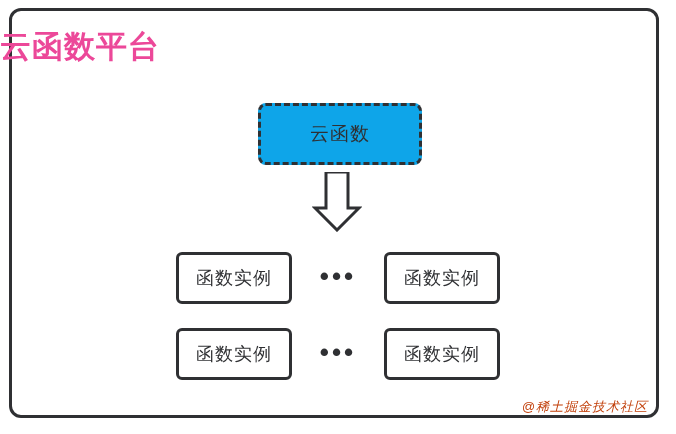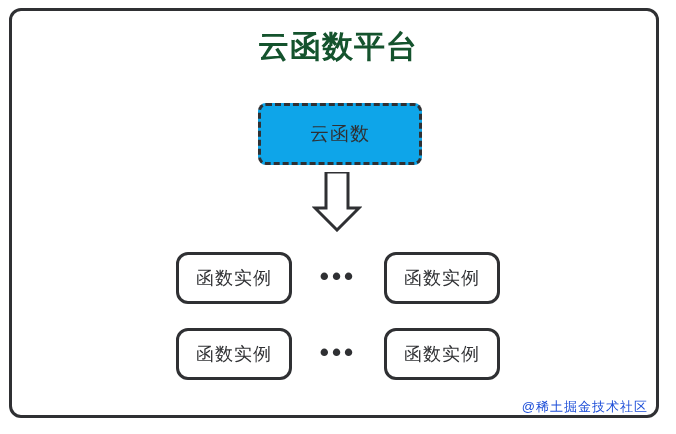--- a/index.html
+++ b/index.html
@@ -30,24 +30,24 @@
     border-radius: 12px;
     box-sizing: border-box;
     background: #ffffff;
   }
   
   .title {
     position: absolute;
     left: 0;
     top: 28px;
     width: 676px;
-    text-align: center;
+    text-align: left;
     font-size: 31px;
     font-weight: bold;
-    color: #14532d;
+    color: #ec4899;
     letter-spacing: 1px;
     line-height: 38px;
   }
   
   .dashed-box {
     position: absolute;
     left: 258px;
     top: 103px;
     width: 164px;
     height: 62px;
@@ -83,21 +83,21 @@
     justify-content: center;
   }
   .row-1 { top: 252px; }
   .row-2 { top: 328px; }
 
   .inst-box {
     width: 116px;
     height: 52px;
     box-sizing: border-box;
     border: 3px solid #2f3033;
-    border-radius: 12px;
+    border-radius: 6px;
     display: flex;
     align-items: center;
     justify-content: center;
     background: #ffffff;
   }
   .inst-box .label {
     font-size: 18px;
     color: #2f3033;
     letter-spacing: 1px;
   }
@@ -111,23 +111,24 @@
     letter-spacing: 3px;
     position: relative;
     top: -2px;
   }
   
   .watermark {
     position: absolute;
     right: 28px;
     bottom: 18px;
     font-size: 13px;
-    color: #1d4ed8;
+    color: #c2410c;
     letter-spacing: 1px;
     white-space: nowrap;
+    font-style: italic;
   }
 </style>
 </head>
 <body>
 
 <div id="canvas">
 
   <div class="frame"></div>
 
   <div class="title">云函数平台</div>

